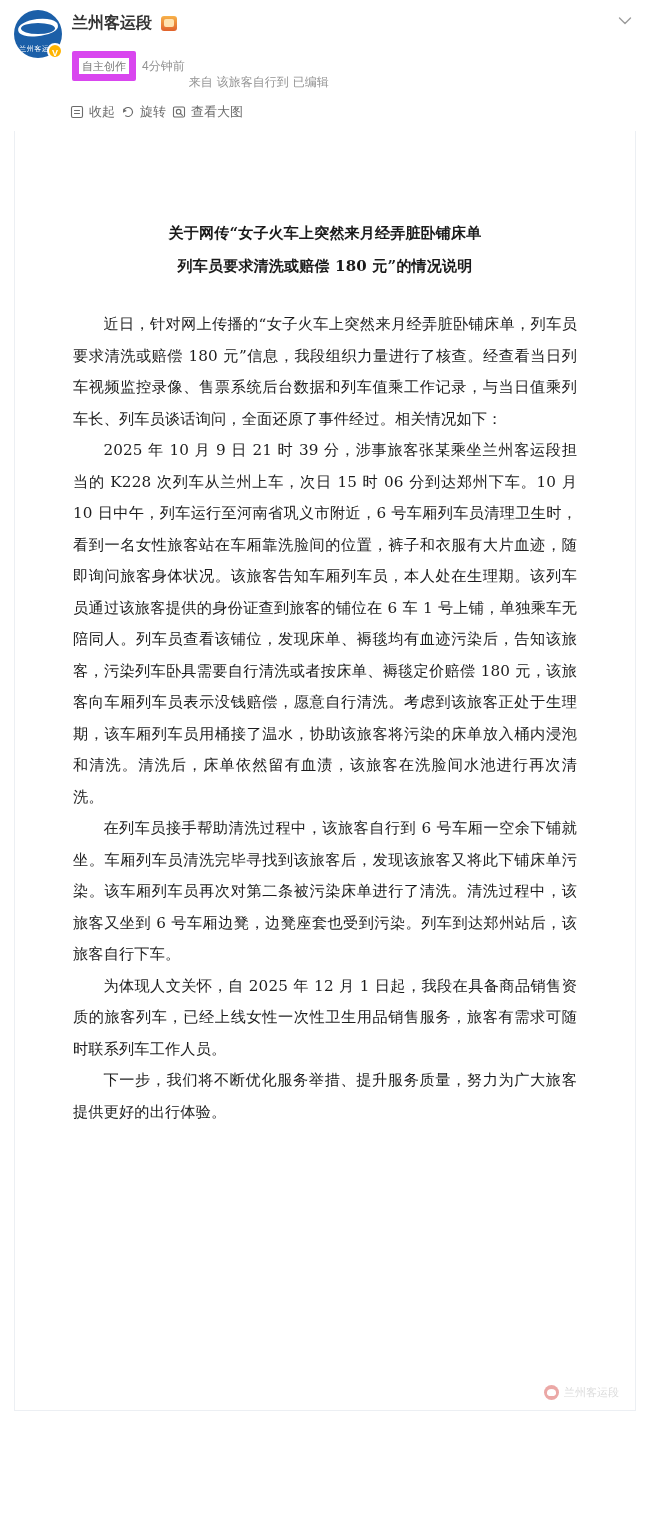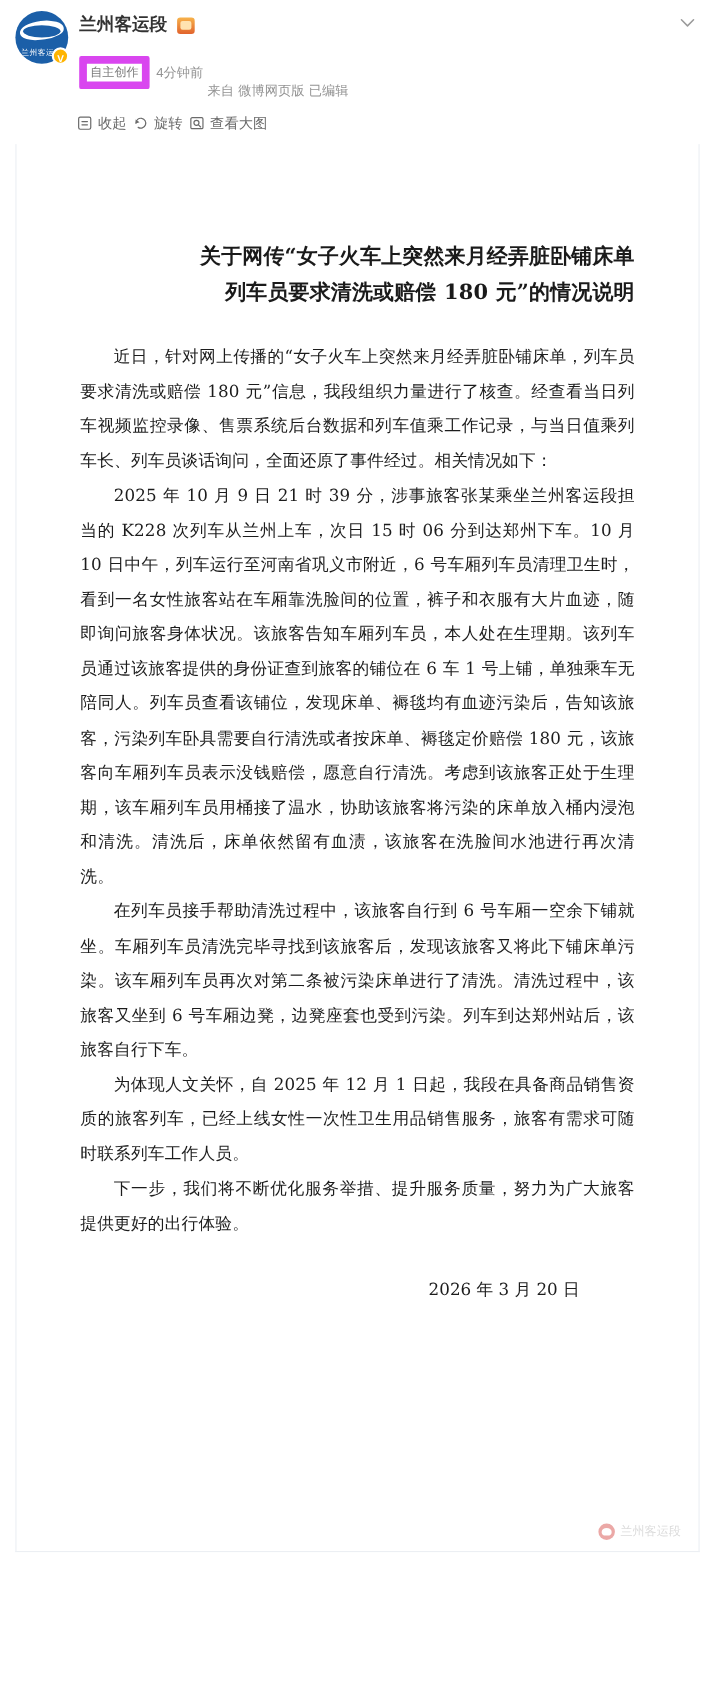--- a/index.html
+++ b/index.html
@@ -183,24 +183,24 @@
     padding: 0 0 34px 0;
     min-height: 1280px;
     box-sizing: border-box;
   }
   .doc-inner {
     padding: 86px 58px 0 58px;
   }
   .doc-title {
     font-family: "DejaVu Serif", "Liberation Serif", serif;
     font-weight: bold;
-    font-size: 19px;
+    font-size: 15px;
     line-height: 33px;
     color: #1a1a1a;
-    text-align: right;
+    text-align: center;
     letter-spacing: 0.2px;
   }
   .doc-body {
     margin-top: 26px;
     font-family: "DejaVu Serif", "Liberation Serif", serif;
     font-size: 15.2px;
     line-height: 31.5px;
     color: #1c1c1c;
     text-align: justify;
     letter-spacing: 0.15px;
@@ -269,21 +269,21 @@
     <div class="head-main">
       <span class="nickname">兰州客运段</span>
       <span class="nick-icon"></span>
 
       <div class="meta-row">
         <span class="tag-original">自主创作</span>
         <span>4分钟前</span>
         <span class="sep">&nbsp;</span>
         <span class="meta-src">来自</span>
         <span class="sep">&nbsp;</span>
-        <span class="meta-src">微博网页版</span>
+        <span class="meta-src">该旅客自行到</span>
         <span class="sep">&nbsp;</span>
         <span class="meta-src">已编辑</span>
       </div>
     </div>
 
     <div class="collapse-arrow">
       <svg width="18" height="18" viewBox="0 0 18 18">
         <path d="M3.5 6 L9 11.5 L14.5 6" fill="none" stroke="#9b9b9b" stroke-width="1.4" stroke-linecap="round" stroke-linejoin="round"></path>
       </svg>
     </div>
@@ -331,21 +331,20 @@
       </div>
 
       <div class="doc-body">
         <p>近日，针对网上传播的“女子火车上突然来月经弄脏卧铺床单，列车员要求清洗或赔偿 180 元”信息，我段组织力量进行了核查。经查看当日列车视频监控录像、售票系统后台数据和列车值乘工作记录，与当日值乘列车长、列车员谈话询问，全面还原了事件经过。相关情况如下：</p>
         <p>2025 年 10 月 9 日 21 时 39 分，涉事旅客张某乘坐兰州客运段担当的 K228 次列车从兰州上车，次日 15 时 06 分到达郑州下车。10 月 10 日中午，列车运行至河南省巩义市附近，6 号车厢列车员清理卫生时，看到一名女性旅客站在车厢靠洗脸间的位置，裤子和衣服有大片血迹，随即询问旅客身体状况。该旅客告知车厢列车员，本人处在生理期。该列车员通过该旅客提供的身份证查到旅客的铺位在 6 车 1 号上铺，单独乘车无陪同人。列车员查看该铺位，发现床单、褥毯均有血迹污染后，告知该旅客，污染列车卧具需要自行清洗或者按床单、褥毯定价赔偿 180 元，该旅客向车厢列车员表示没钱赔偿，愿意自行清洗。考虑到该旅客正处于生理期，该车厢列车员用桶接了温水，协助该旅客将污染的床单放入桶内浸泡和清洗。清洗后，床单依然留有血渍，该旅客在洗脸间水池进行再次清洗。</p>
         <p>在列车员接手帮助清洗过程中，该旅客自行到 6 号车厢一空余下铺就坐。车厢列车员清洗完毕寻找到该旅客后，发现该旅客又将此下铺床单污染。该车厢列车员再次对第二条被污染床单进行了清洗。清洗过程中，该旅客又坐到 6 号车厢边凳，边凳座套也受到污染。列车到达郑州站后，该旅客自行下车。</p>
         <p>为体现人文关怀，自 2025 年 12 月 1 日起，我段在具备商品销售资质的旅客列车，已经上线女性一次性卫生用品销售服务，旅客有需求可随时联系列车工作人员。</p>
         <p>下一步，我们将不断优化服务举措、提升服务质量，努力为广大旅客提供更好的出行体验。</p>
       </div>
 
-      <div class="doc-date">2026 年 3 月 20 日</div>
     </div>
 
     <div class="doc-watermark">
       <span class="wm-logo"></span>
       <span class="wm-text">兰州客运段</span>
     </div>
   </div>
 
 </div>
 

